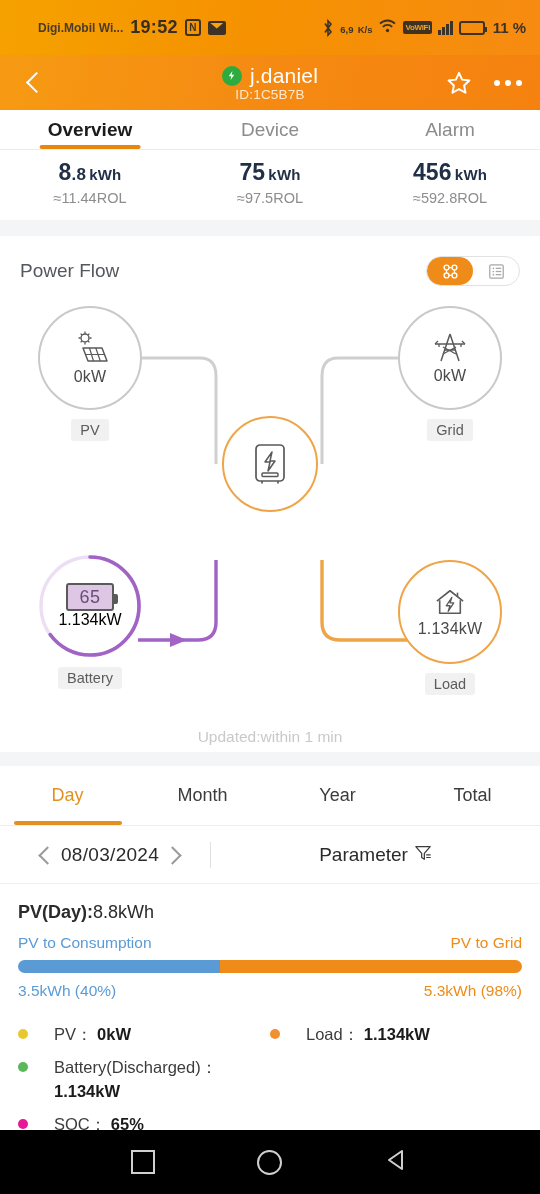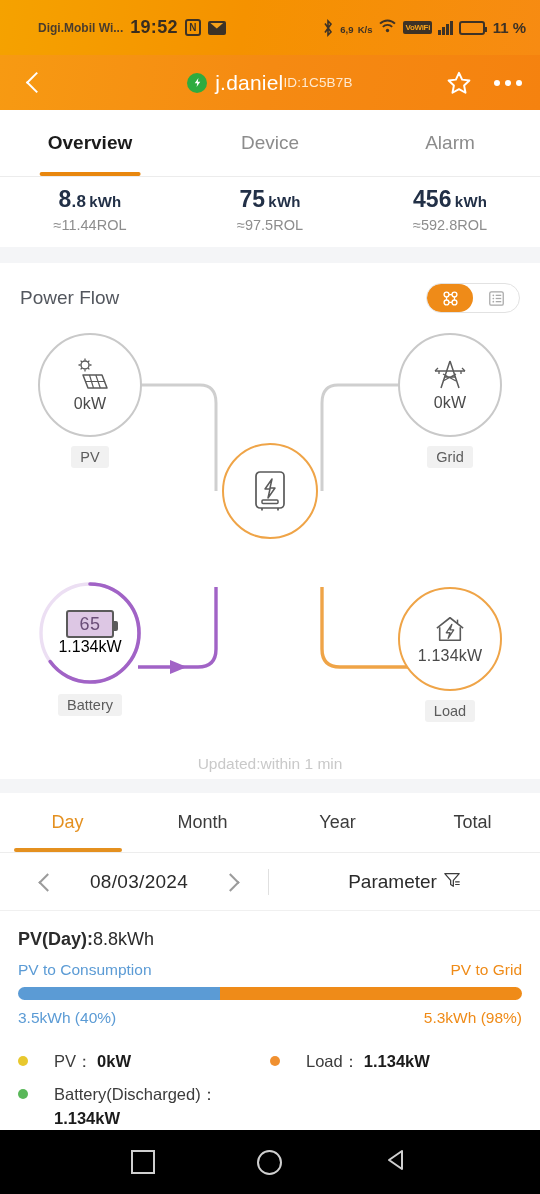--- a/index.html
+++ b/index.html
@@ -55,39 +55,39 @@
   .backchev{
     width:34px;height:34px;position:relative;cursor:pointer;flex:0 0 34px;
   }
   .backchev:before{
     content:"";position:absolute;left:11px;top:9px;width:13px;height:13px;
     border-left:2.5px solid #fff;border-bottom:2.5px solid #fff;
     transform:rotate(45deg);
   }
   .titlewrap{
     position:absolute;left:0;right:0;top:0;bottom:0;
-    display:flex;flex-direction:row;align-items:center;justify-content:center;
+    display:flex;flex-direction:column;align-items:center;justify-content:center;
     pointer-events:none;
   }
   .titlerow{ display:flex;align-items:center;gap:8px; }
   .statdot{
     width:20px;height:20px;border-radius:50%;background:#2eab3f;
     display:flex;align-items:center;justify-content:center;
   }
   .statdot svg{ width:11px;height:11px;display:block; }
   .devname{ color:#ffffff;font-size:21px;font-weight:normal;letter-spacing:0.2px;}
   .devid{ color:#ffe9cf;font-size:13.5px;margin-top:-1px;letter-spacing:0.2px;}
   .appbar-right{ margin-left:auto;display:flex;align-items:center;gap:22px;z-index:2;}
   .star{ width:26px;height:26px;cursor:pointer;}
   .dots{ display:flex;gap:5px;cursor:pointer;padding:6px 0;}
   .dots i{ width:6px;height:6px;border-radius:50%;background:#fff;display:block;}
 
   
   .tabs{
-    height:67px;background:#fff;display:flex;align-items:stretch;
+    height:40px;background:#fff;display:flex;align-items:stretch;
     border-bottom:1px solid #ececec;
   }
   .tab{
     flex:1;display:flex;align-items:center;justify-content:center;
     font-size:19px;color:#8c8c8c;position:relative;cursor:pointer;
   }
   .tab.active{ color:#1b1b1b;font-weight:bold; }
   .tab.active:after{
     content:"";position:absolute;bottom:0;left:50%;transform:translateX(-50%);
     width:56%;height:4px;background:#e8870e;border-radius:2px;
@@ -169,21 +169,21 @@
   .ptab.active:after{
     content:"";position:absolute;bottom:0;left:50%;transform:translateX(-50%);
     width:80%;height:4px;background:#e4901f;border-radius:2px;
   }
 
   
   .daterow{
     height:58px;display:flex;align-items:center;background:#fff;
     border-bottom:1px solid #f0f0f0;
   }
-  .datenav{ display:flex;align-items:center;gap:36px;padding-left:38px; }
+  .datenav{ display:flex;align-items:center;gap:7px;padding-left:38px; }
   .chev{ width:16px;height:16px;cursor:pointer;position:relative; }
   .chev:before{
     content:"";position:absolute;top:2px;width:11px;height:11px;
     border-left:2px solid #9b9b9b;border-bottom:2px solid #9b9b9b;
   }
   .chev.left:before{ left:3px;transform:rotate(45deg); }
   .chev.right:before{ left:0px;transform:rotate(-135deg); }
   .datetext{ font-size:19px;color:#2b2b2b;letter-spacing:0.3px;}
   .vdivide{ width:1px;height:26px;background:#e0e0e0;margin-left:28px; }
   .paramwrap{

